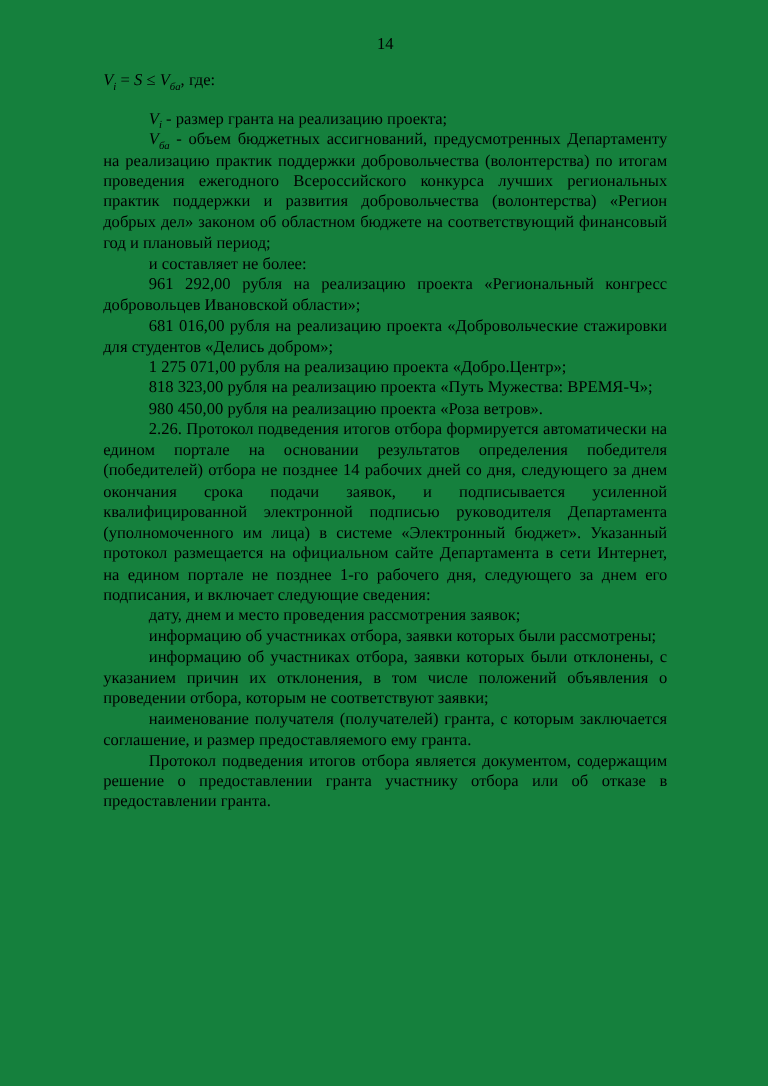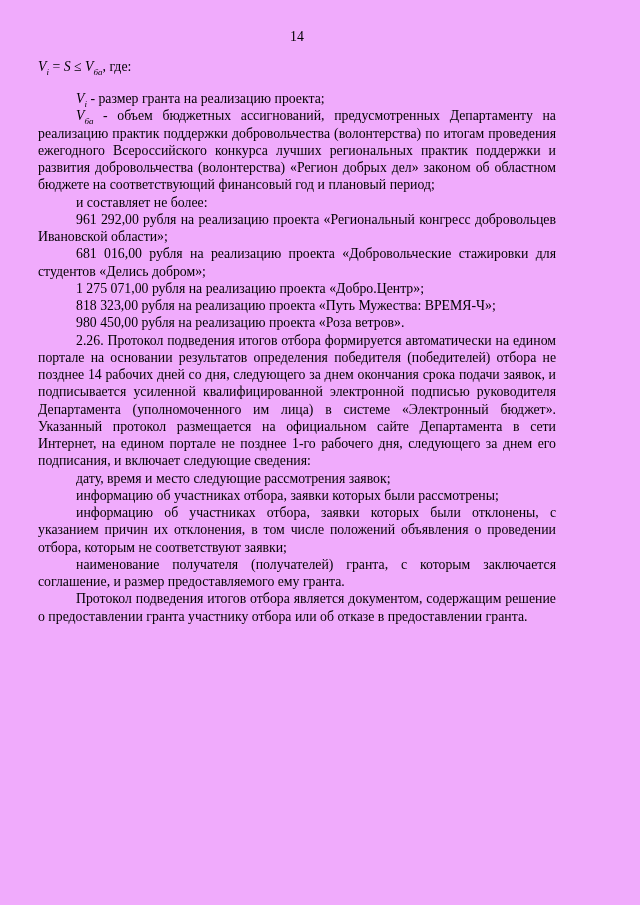--- a/index.html
+++ b/index.html
@@ -4,25 +4,25 @@
 <style>
   html, body {
     margin: 0;
     padding: 0;
     background: #ffffff;
   }
   .page {
     position: relative;
     width: 640px;
     height: 905px;
-    background: #f0abfc;
+    background: #15803d;
     color: #000000;
     font-family: "Liberation Serif", "DejaVu Serif", serif;
     box-sizing: border-box;
-    padding: 28px 84px 0 38px;
+    padding: 28px 84px 0 86px;
     overflow: hidden;
   }
   .page-number {
     text-align: center;
     font-size: 13.8px;
     line-height: 17px;
     margin-bottom: 13px;
   }
   .formula {
     font-size: 13.8px;
@@ -59,19 +59,19 @@
 
   <p class="def"><span class="var">V</span><sub class="var-sub">ба</sub><span> - объем бюджетных ассигнований, предусмотренных Департаменту на реализацию практик поддержки добровольчества (волонтерства) по итогам проведения ежегодного Всероссийского конкурса лучших региональных практик поддержки и развития добровольчества (волонтерства) «Регион добрых дел» законом об областном бюджете на соответствующий финансовый год и плановый период;</span></p>
 
   <p>и составляет не более:</p>
   <p>961 292,00 рубля на реализацию проекта «Региональный конгресс добровольцев Ивановской области»;</p>
   <p>681 016,00 рубля на реализацию проекта «Добровольческие стажировки для студентов «Делись добром»;</p>
   <p>1 275 071,00 рубля на реализацию проекта «Добро.Центр»;</p>
   <p>818 323,00 рубля на реализацию проекта «Путь Мужества: ВРЕМЯ-Ч»;</p>
   <p>980 450,00 рубля на реализацию проекта «Роза ветров».</p>
   <p>2.26. Протокол подведения итогов отбора формируется автоматически на едином портале на основании результатов определения победителя (победителей) отбора не позднее 14 рабочих дней со дня, следующего за днем окончания срока подачи заявок, и подписывается усиленной квалифицированной электронной подписью руководителя Департамента (уполномоченного им лица) в системе «Электронный бюджет». Указанный протокол размещается на официальном сайте Департамента в сети Интернет, на едином портале не позднее 1-го рабочего дня, следующего за днем его подписания, и включает следующие сведения:</p>
-  <p>дату, время и место следующие рассмотрения заявок;</p>
+  <p>дату, днем и место проведения рассмотрения заявок;</p>
   <p>информацию об участниках отбора, заявки которых были рассмотрены;</p>
   <p>информацию об участниках отбора, заявки которых были отклонены, с указанием причин их отклонения, в том числе положений объявления о проведении отбора, которым не соответствуют заявки;</p>
   <p>наименование получателя (получателей) гранта, с которым заключается соглашение, и размер предоставляемого ему гранта.</p>
   <p>Протокол подведения итогов отбора является документом, содержащим решение о предоставлении гранта участнику отбора или об отказе в предоставлении гранта.</p>
 
 </div>
 
 </body></html>

